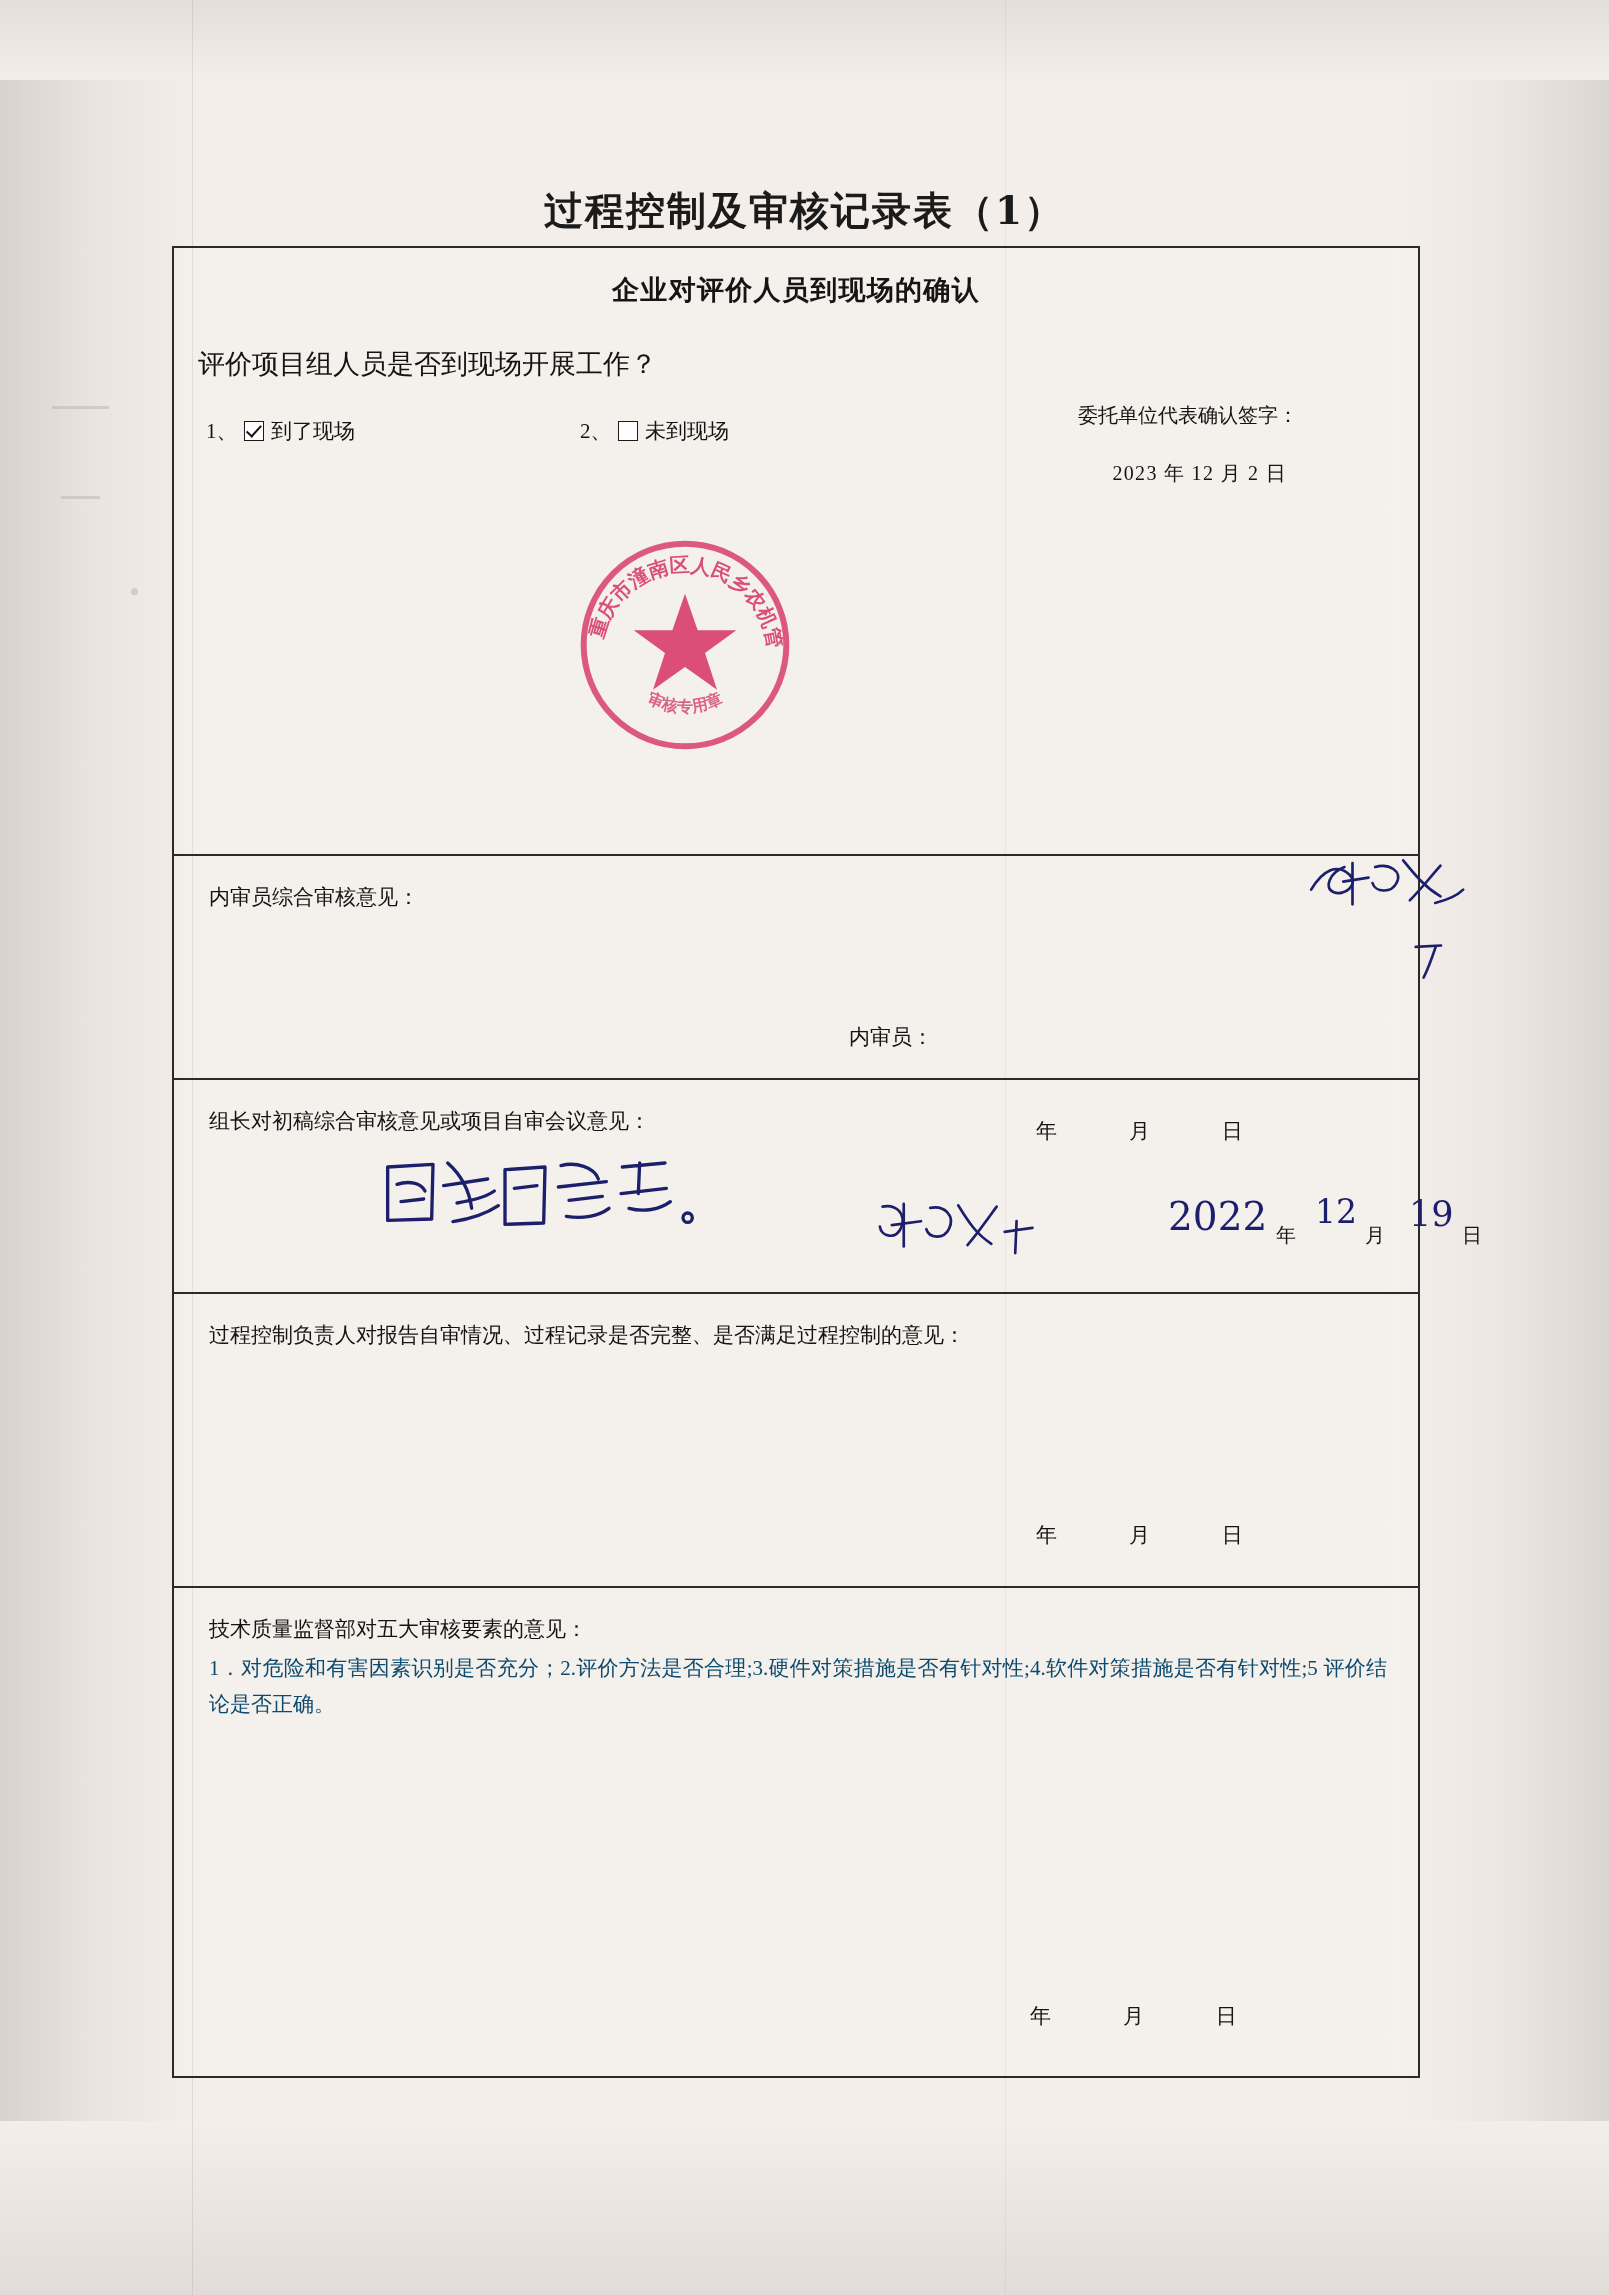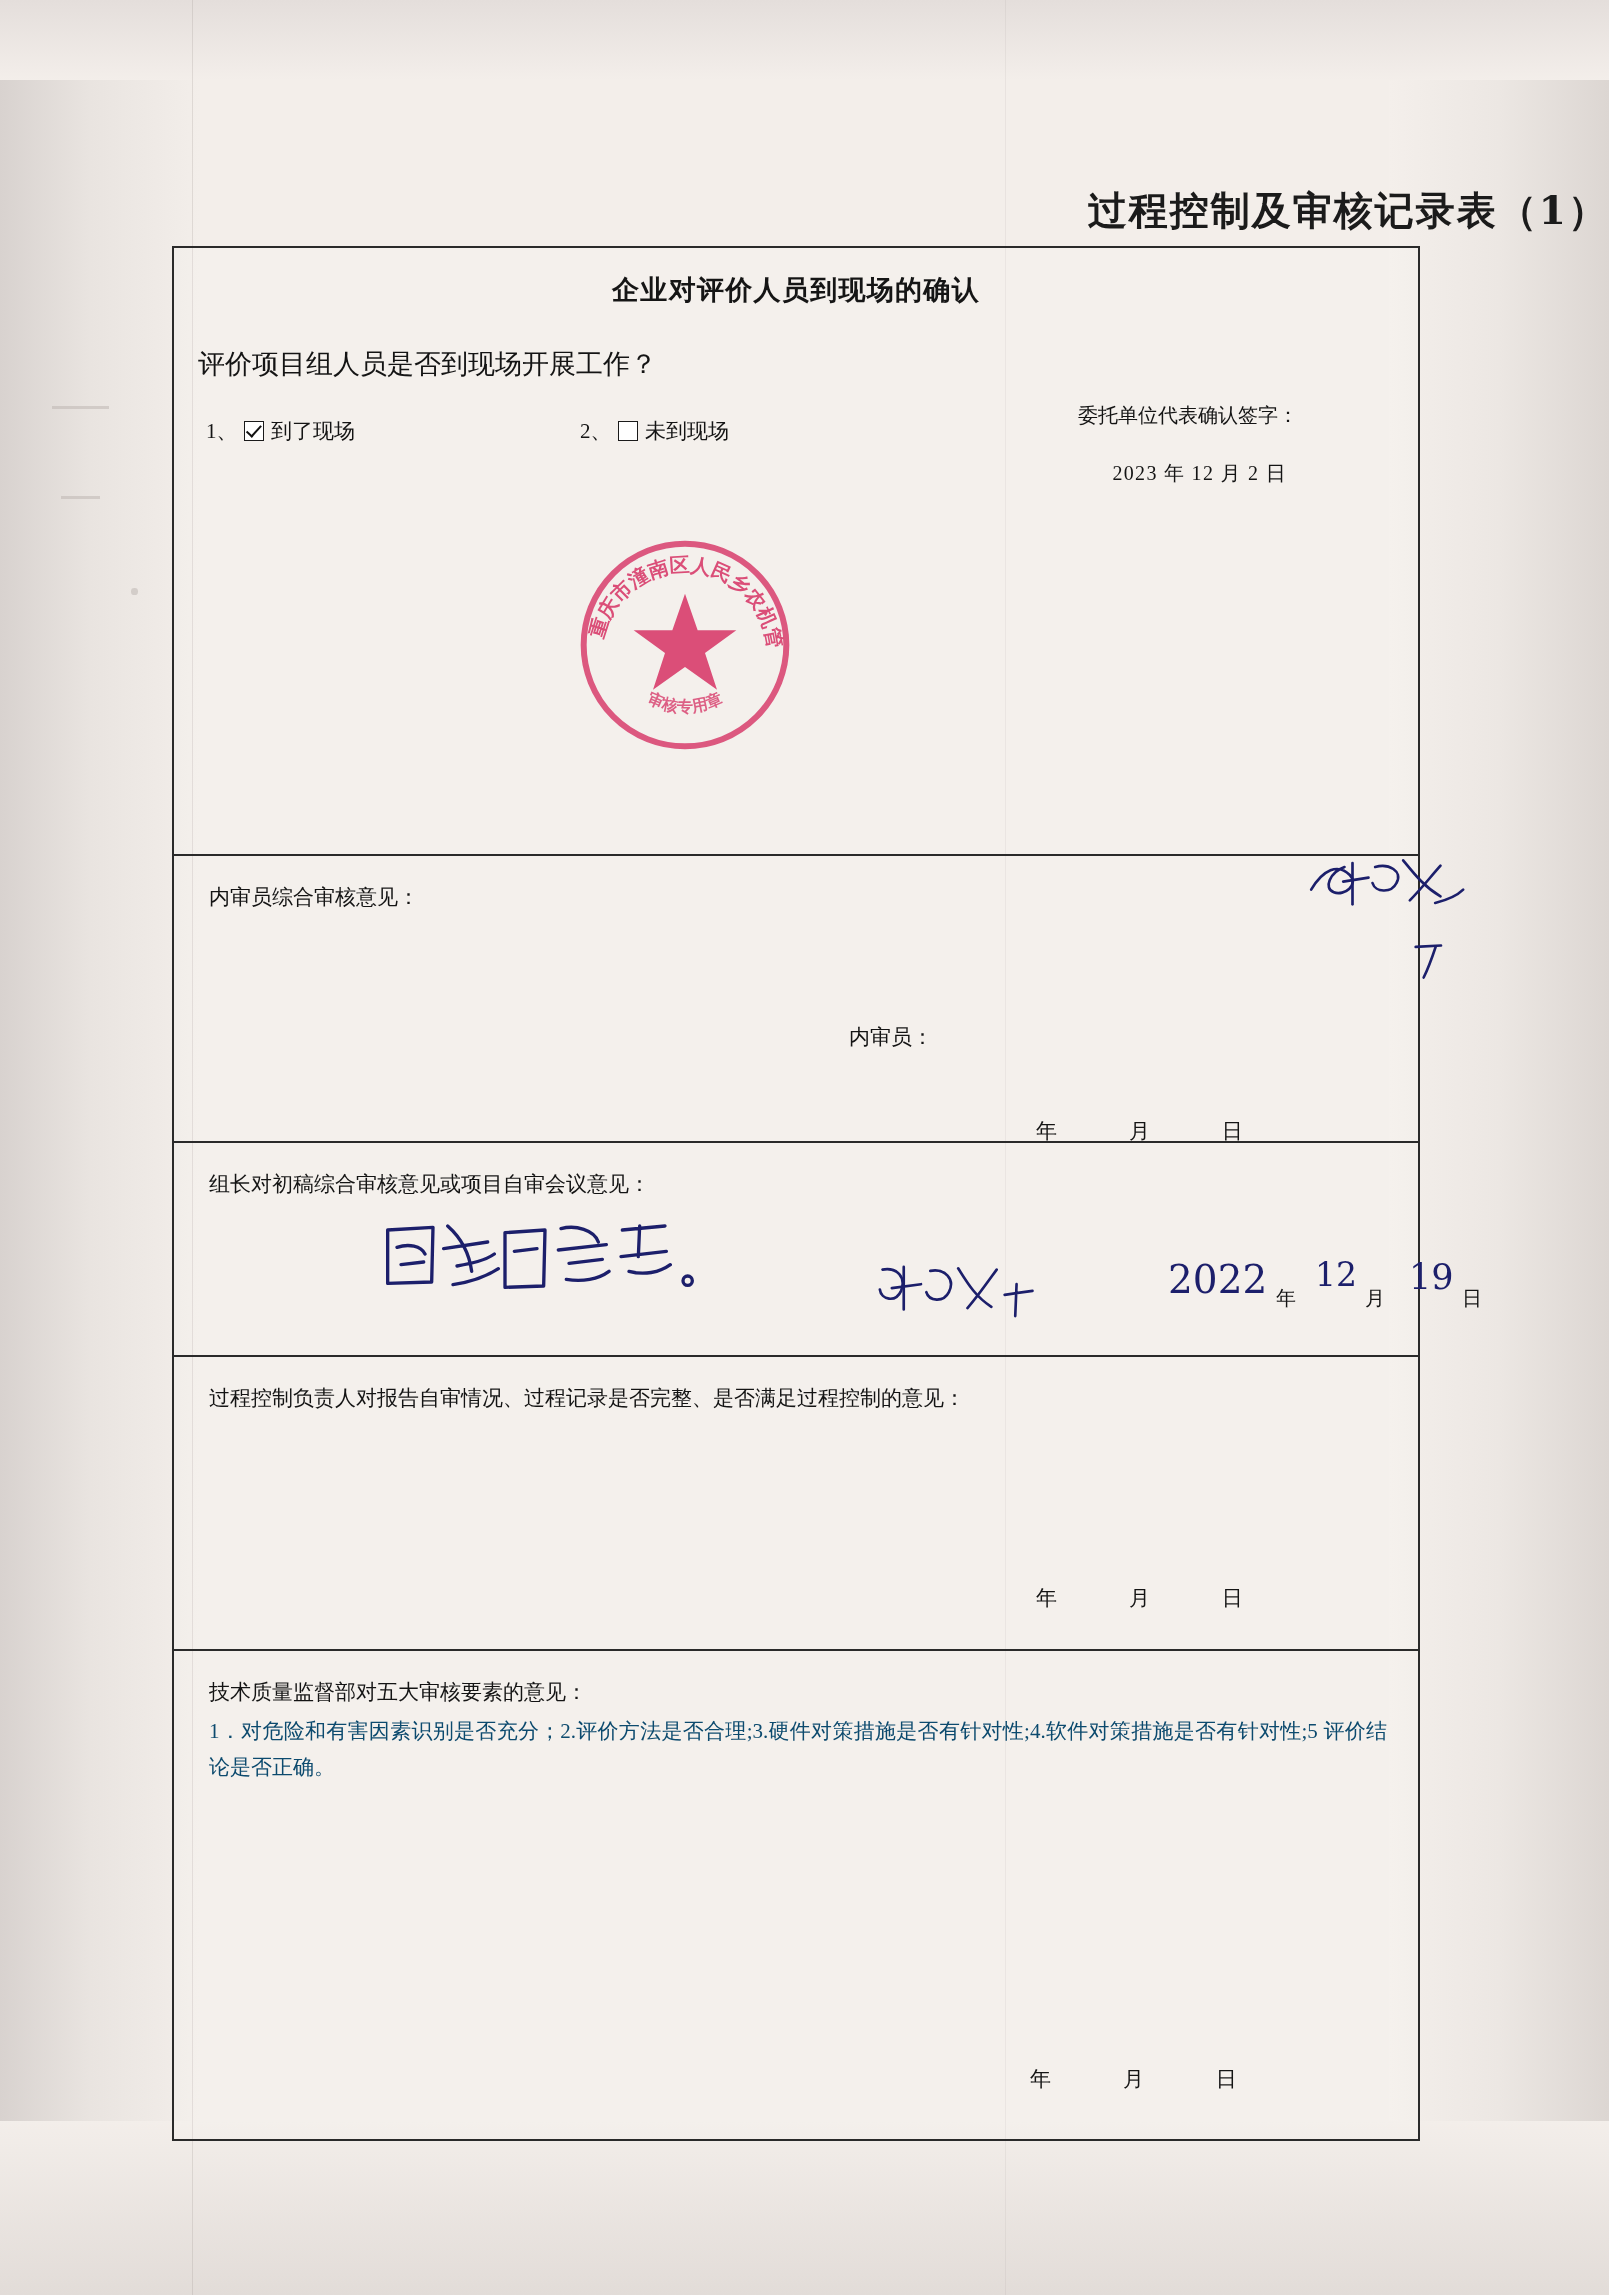--- a/index.html
+++ b/index.html
@@ -58,21 +58,21 @@
     background: #b9b2ad;
     opacity: .5;
     pointer-events: none;
   }
 
   .title {
     position: absolute;
     top: 184px;
     left: 0;
     width: 100%;
-    text-align: right;
+    text-align: center;
     font-size: 39px;
     font-weight: bold;
     letter-spacing: 2px;
     color: #1b1b1b;
     font-family: "DejaVu Serif", "Liberation Serif", serif;
   }
 
   .form {
     position: absolute;
     left: 172px;
@@ -280,21 +280,21 @@
 
       <div class="date-line">2023 年 12 月 2  日</div>
       <svg class="ink" style="left:1235px;top:688px;width:40px;height:47px;" viewBox="0 0 60 70">
         <g fill="none" stroke="#1c1f6b" stroke-width="4" stroke-linecap="round">
           <path d="M10 16 L48 14"></path>
           <path d="M40 16 C34 34, 28 50, 22 62"></path>
         </g>
       </svg>
     </div>
 
-    <div class="row" style="height:287px;">
+    <div class="row" style="height:224px;">
       <div class="blk-label">内审员综合审核意见：</div>
       <div class="inner-sign" style="top:167px;">内审员：</div>
       <div class="ymd" style="left:862px;top:261px;">
         <span class="y">年</span>
         <span class="m">月</span>
         <span class="d">日</span>
       </div>
     </div>
 
     <div class="row" style="height:214px;">

